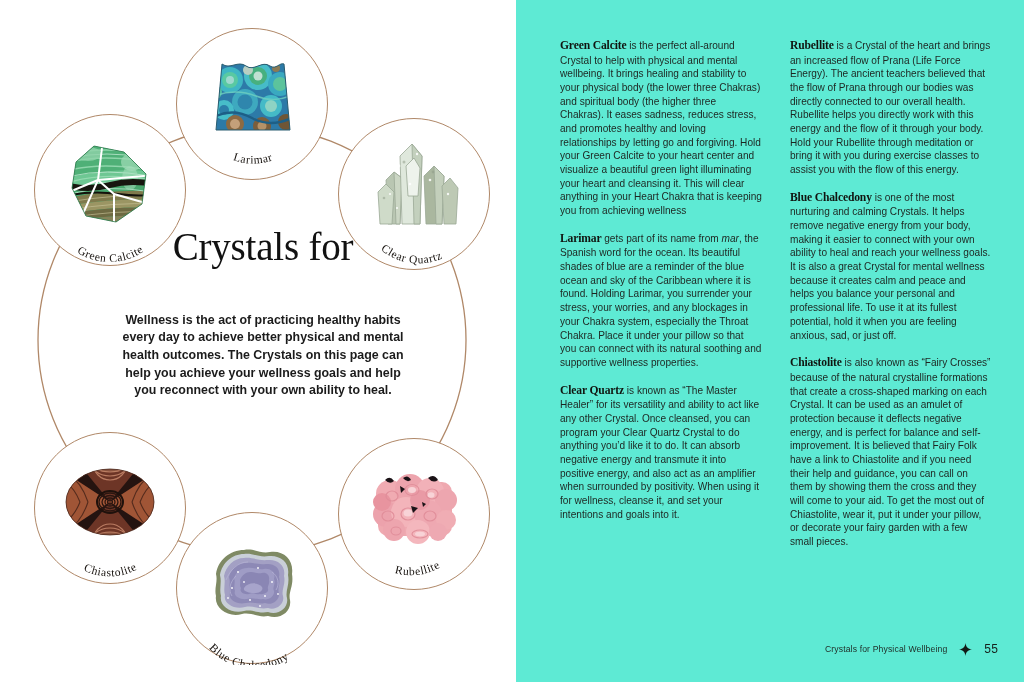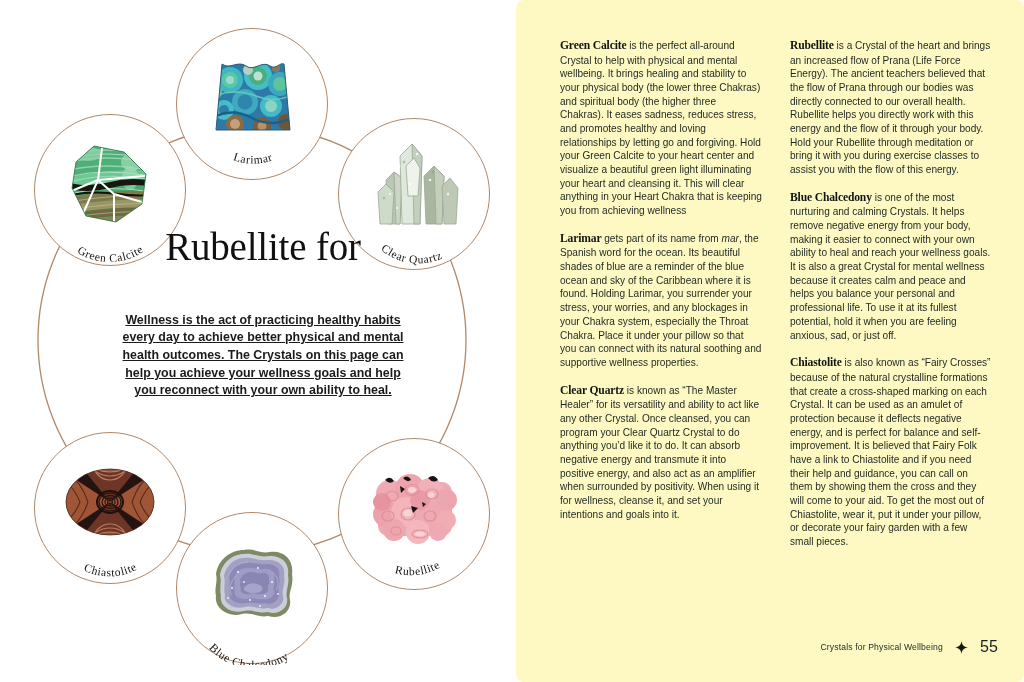--- a/index.html
+++ b/index.html
@@ -68,30 +68,28 @@
     letter-spacing:-0.2px;
   }
   #intro-text{
     margin:44px 0 0 0;
     font-family:"Liberation Sans", sans-serif;
     font-size:12.4px;
     line-height:1.42;
     color:#1b1b1b;
     font-weight:700;
     padding:0 6px;
-    text-decoration:underline;
   }
 
   
   #right-page{
     position:relative;
     width:508px;height:682px;
-    background:#fef9c3;
+    background:#5eead4;
     flex:0 0 508px;
-    border-radius:8px;
   }
   #columns{
     position:absolute;
     left:44px;top:38px;
     width:432px;height:560px;
     display:flex;
     gap:28px;
   }
   .col{width:202px;}
   .para{
@@ -113,21 +111,21 @@
 
   #footer{
     position:absolute;
     right:26px;bottom:26px;
     display:flex;align-items:center;gap:12px;
     font-size:8.6px;
     color:#20302a;
     letter-spacing:.15px;
   }
   #footer .star{display:block;width:13px;height:13px;}
-  #footer .pageno{font-size:16px;color:#16211c;}
+  #footer .pageno{font-size:12px;color:#16211c;}
 </style>
 </head>
 <body>
 
 <div id="spread">
 
   <div id="left-page">
 
     <svg id="ring-svg" viewBox="0 0 516 682">
       <defs>
@@ -447,21 +445,21 @@
       <svg class="label-svg" viewBox="0 0 152 152">
         <path id="arc-gcal" d="M20,112 A 60 60 0 0 0 130,110" fill="none"></path>
         <text text-anchor="middle">
           <textPath href="#arc-gcal" startOffset="50%">Green Calcite</textPath>
         </text>
       </svg>
     </div>
 
     <div id="center-block">
       <h1 id="page-title">
-        <span>Rubellite for</span><br>
+        <span>Crystals for</span><br>
       </h1>
       <p id="intro-text">Wellness is the act of practicing healthy habits every day to achieve better physical and mental health outcomes. The Crystals on this page can help you achieve your wellness goals and help you reconnect with your own ability to heal.</p>
     </div>
   </div>
 
   <div id="right-page">
     <div id="columns">
 
       <div class="col">
         <p class="para"><span class="lead">Green Calcite</span><span> is the perfect all-around Crystal to help with physical and mental wellbeing. It brings healing and stability to your physical body (the lower three Chakras) and spiritual body (the higher three Chakras). It eases sadness, reduces stress, and promotes healthy and loving relationships by letting go and forgiving. Hold your Green Calcite to your heart center and visualize a beautiful green light illuminating your heart and cleansing it. This will clear anything in your Heart Chakra that is keeping you from achieving wellness</span></p>

